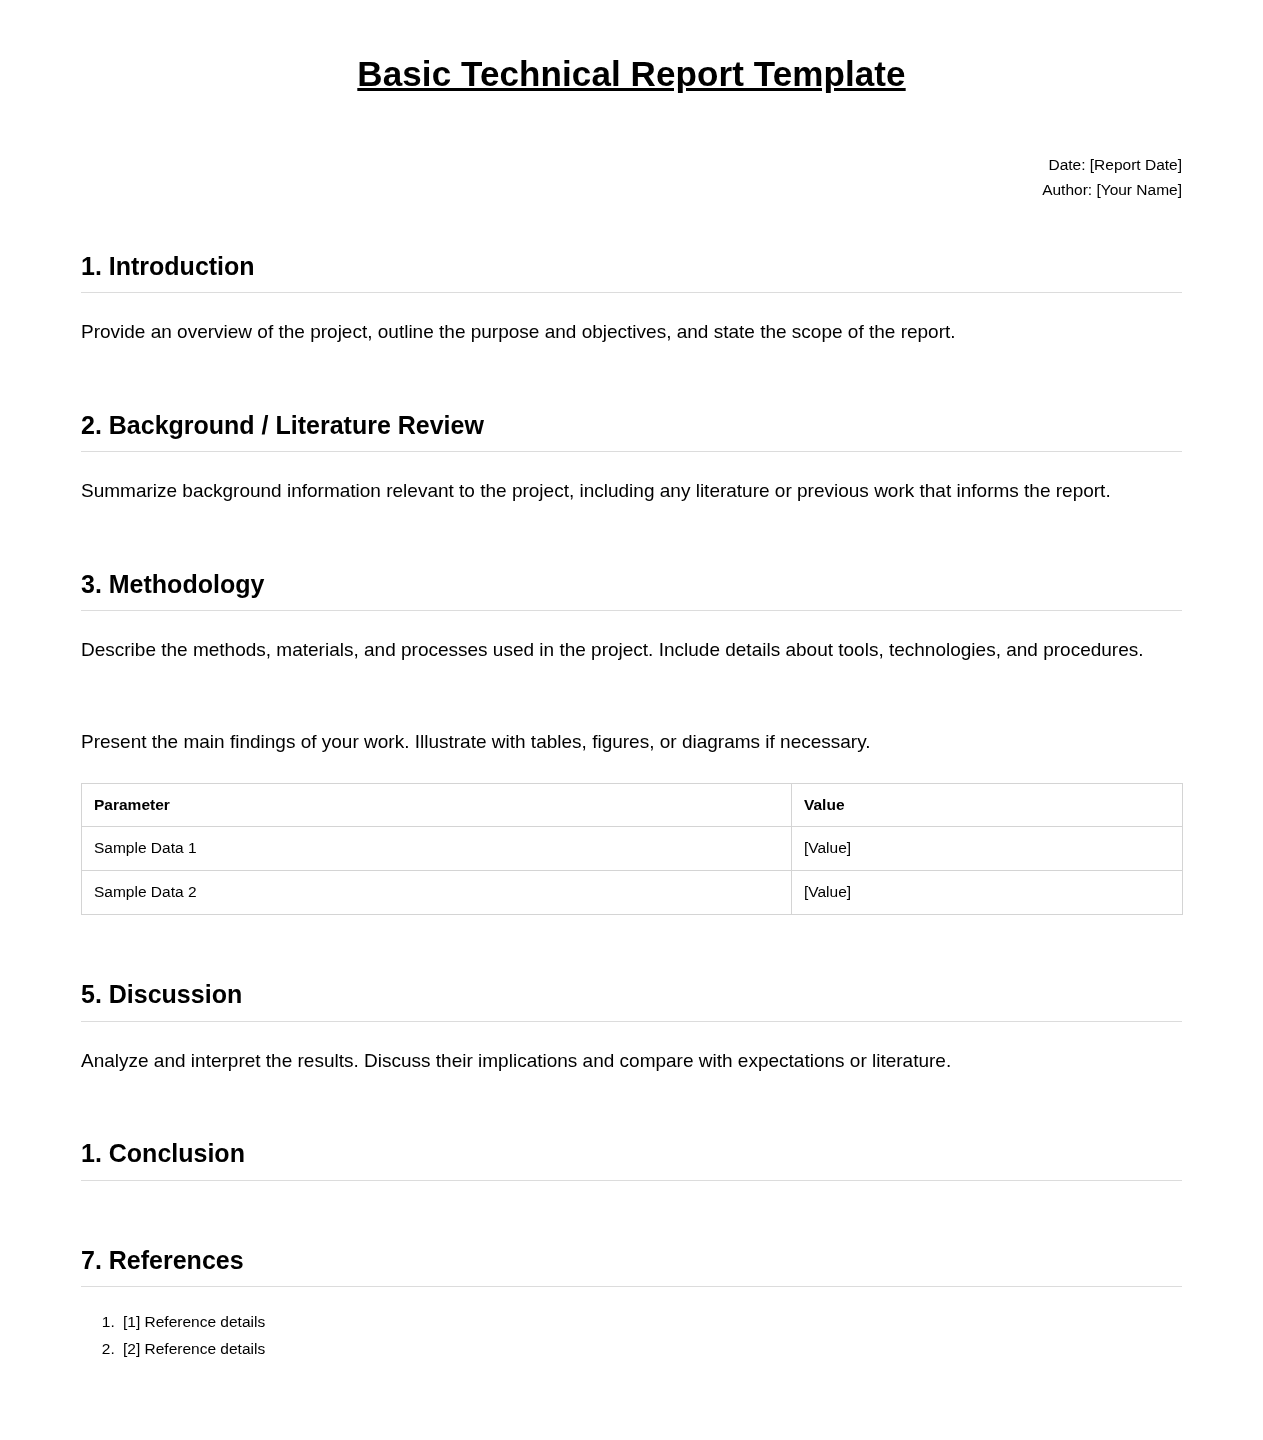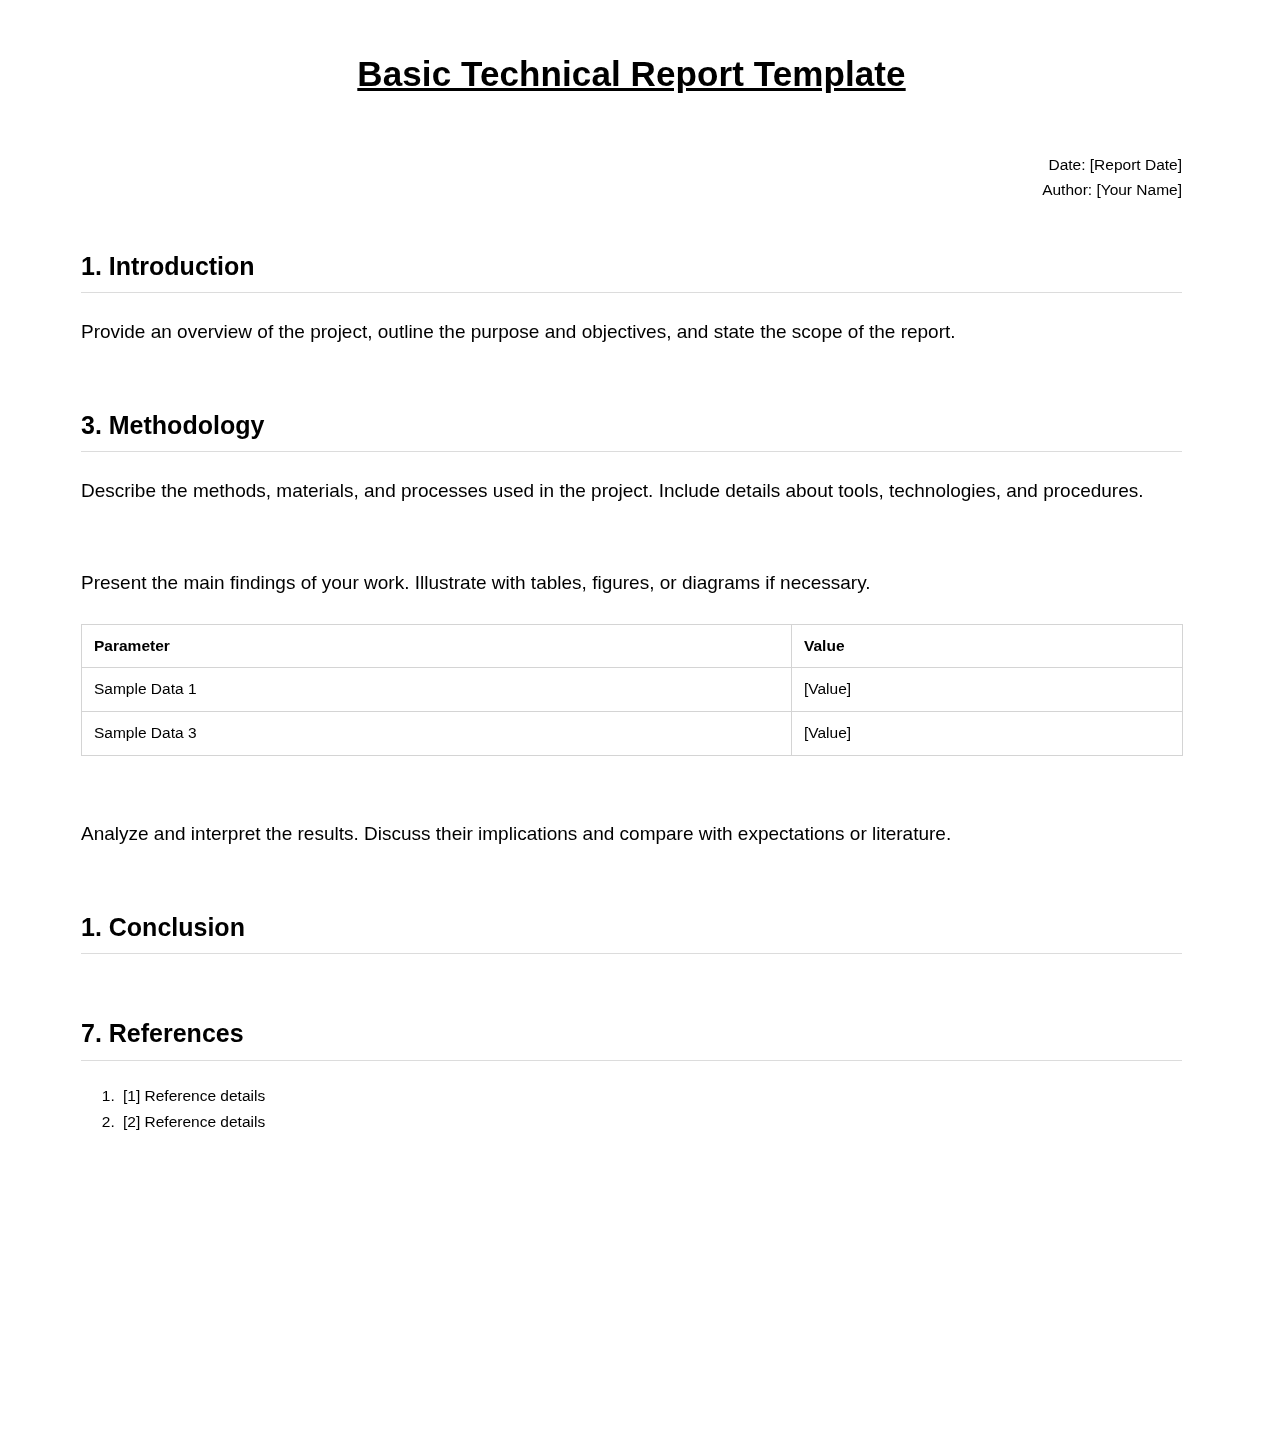--- a/index.html
+++ b/index.html
@@ -115,20 +115,24 @@
   <div class="meta-block">
     <span class="meta-line">Date: [Report Date]</span>
     <span class="meta-line">Author: [Your Name]</span>
   </div>
 
   <section class="section section-1">
     <h2 class="section-heading">1. Introduction</h2>
     <p class="section-para">Provide an overview of the project, outline the purpose and objectives, and state the scope of the report.</p>
   </section>
 
+  <section class="section section-gap">
+    <h2 class="section-heading">2. Background / Literature Review</h2>
+    <p class="section-para">Summarize background information relevant to the project, including any literature or previous work that informs the report.</p>
+  </section>
 
   <section class="section section-gap">
     <h2 class="section-heading">3. Methodology</h2>
     <p class="section-para">Describe the methods, materials, and processes used in the project. Include details about tools, technologies, and procedures.</p>
   </section>
 
   <section class="section section-gap">
     <p class="section-para">Present the main findings of your work. Illustrate with tables, figures, or diagrams if necessary.</p>
 
     <table class="data-table">
@@ -141,28 +145,29 @@
           <th>Parameter</th>
           <th>Value</th>
         </tr>
       </thead>
       <tbody>
         <tr>
           <td>Sample Data 1</td>
           <td>[Value]</td>
         </tr>
         <tr>
-          <td>Sample Data 3</td>
+          <td>Sample Data 2</td>
           <td>[Value]</td>
         </tr>
       </tbody>
     </table>
   </section>
 
   <section class="section section-gap">
+    <h2 class="section-heading">5. Discussion</h2>
     <p class="section-para">Analyze and interpret the results. Discuss their implications and compare with expectations or literature.</p>
   </section>
 
   <section class="section section-gap">
     <h2 class="section-heading">1. Conclusion</h2>
   </section>
 
   <section class="section section-gap">
     <h2 class="section-heading">7. References</h2>
     <ol class="ref-list">

